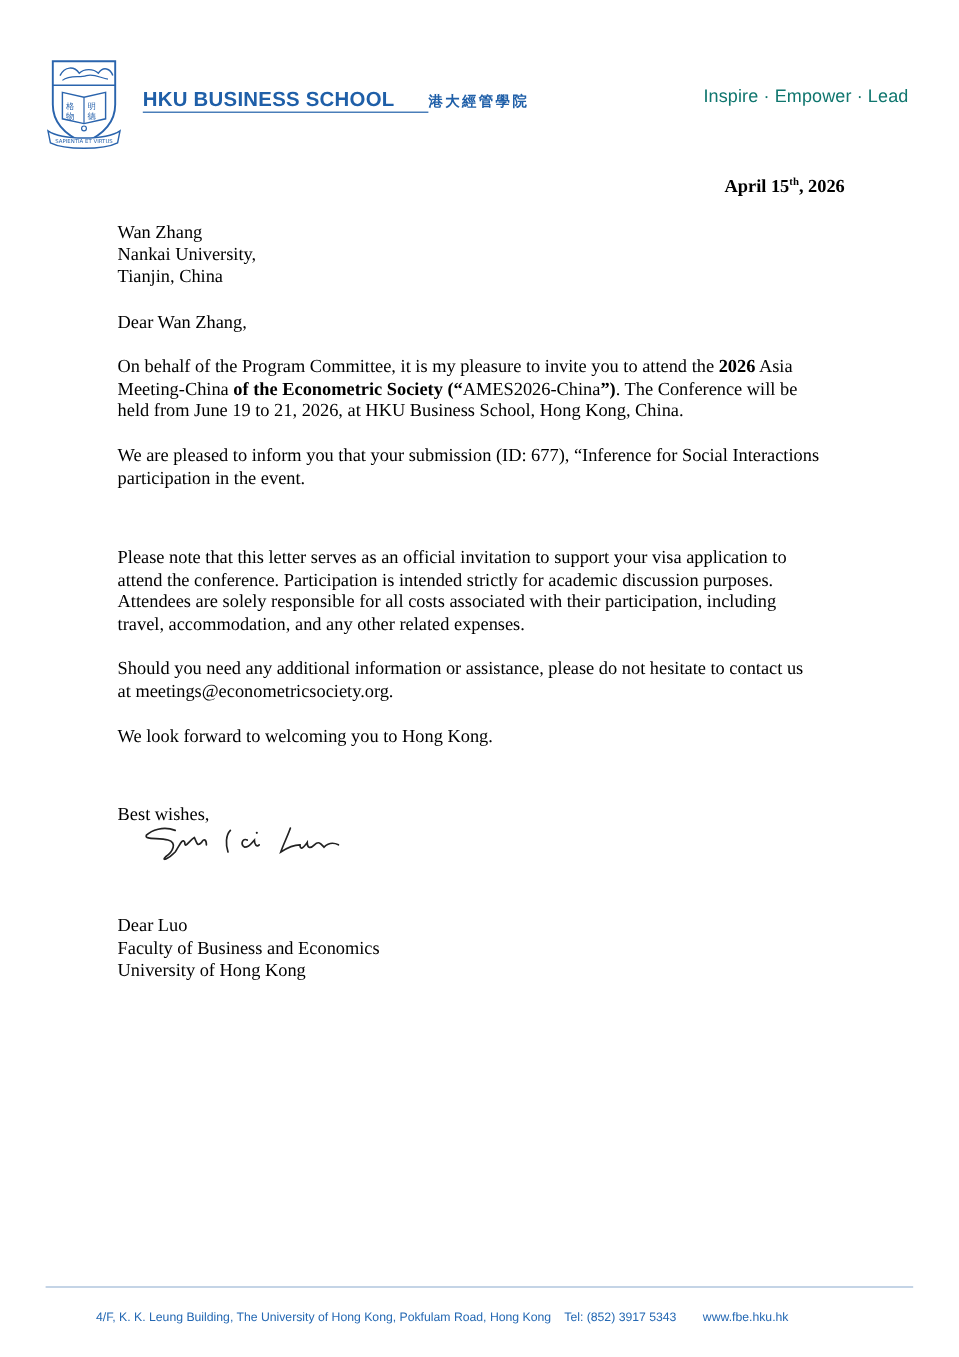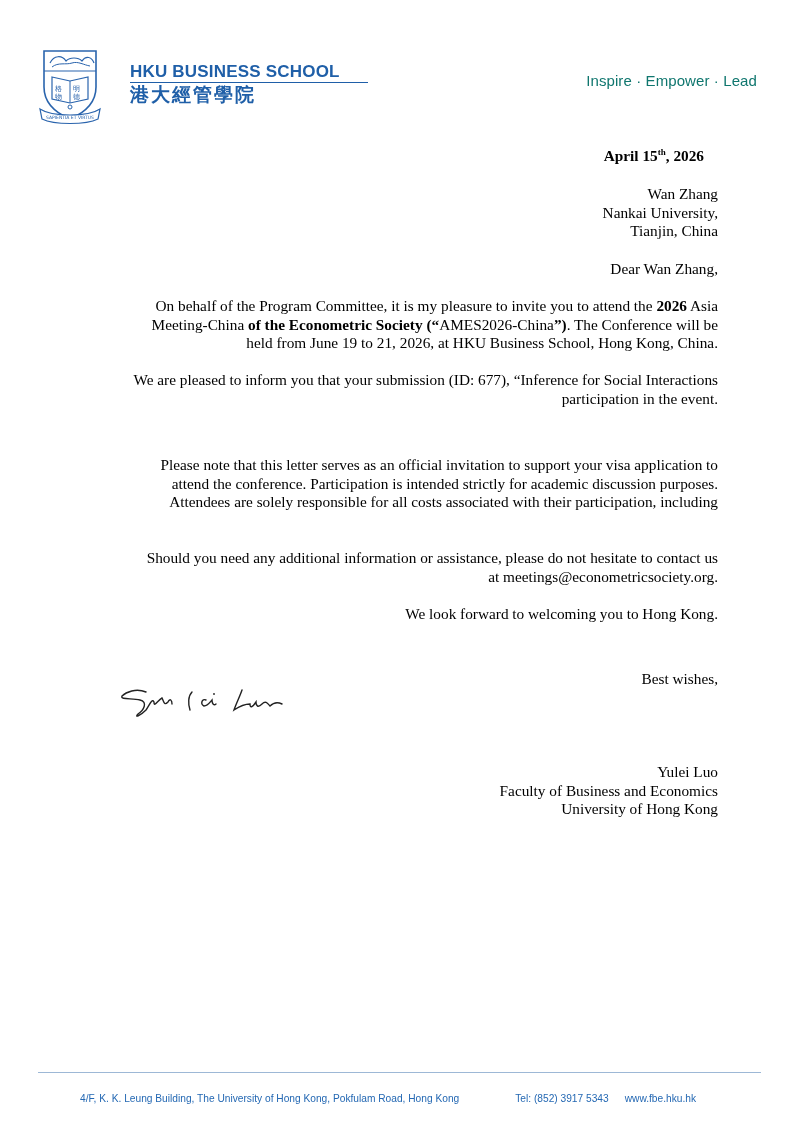--- a/index.html
+++ b/index.html
@@ -20,40 +20,40 @@
       left: 38px;
       top: 47px;
       display: flex;
       align-items: center;
     }
     .crest {
       width: 64px;
       height: 78px;
     }
     .brand {
-      margin-left: 28px;
+      margin-left: 17px;
       margin-top: -6px;
       display: flex;
-      flex-direction: column;
+      flex-direction: row;
     }
     .brand-en {
       font-family: "Liberation Sans", sans-serif;
       font-weight: bold;
       font-size: 17px;
       color: #1f5fa8;
       letter-spacing: 0.2px;
       line-height: 19px;
       border-bottom: 1px solid #1f5fa8;
       padding-bottom: 1px;
       width: 238px;
     }
     .brand-zh {
       font-family: "DejaVu Sans", sans-serif;
       font-weight: bold;
-      font-size: 19px;
+      font-size: 12px;
       color: #1f5fa8;
       letter-spacing: 2px;
       line-height: 20px;
       margin-top: 1px;
     }
     .tagline {
       position: absolute;
       right: 42px;
       top: 72px;
       font-family: "Liberation Sans", sans-serif;
@@ -73,21 +73,20 @@
       font-size: 9px;
       line-height: 0;
       vertical-align: 6px;
     }
     .block {
       position: absolute;
       left: 98px;
       width: 620px;
       font-size: 15.3px;
       line-height: 18.6px;
-      text-align: right;
     }
     .line {
       display: block;
       white-space: nowrap;
     }
     .signature {
       position: absolute;
       left: 118px;
       top: 680px;
       width: 220px;
@@ -103,25 +102,24 @@
     }
     .footer {
       position: absolute;
       left: 80px;
       top: 1093px;
       font-family: "Liberation Sans", sans-serif;
       font-size: 10.2px;
       color: #2468b3;
       white-space: nowrap;
       display: flex;
-      gap: 16px;
     }
     .footer span { display: inline-block; }
-    .footer .tel { margin-left: 40px; }
-    .footer .web { }
+    .footer .tel { margin-left: 11px; }
+    .footer .web { margin-left: 22px; }
     b { font-weight: bold; }
   </style>
 </head>
 <body>
 
 <div class="header-logo">
   <svg class="crest" viewBox="0 0 64 78">
     <path d="M6 4 H58 V40 C58 56 46 66 32 72 C18 66 6 56 6 40 Z" fill="#ffffff" stroke="#2a64ad" stroke-width="1.6"></path>
     <line x1="6" y1="24" x2="58" y2="24" stroke="#2a64ad" stroke-width="1.2"></line>
     <path d="M12 16 C16 8 24 8 28 14 C32 10 40 10 44 14 C48 8 54 10 56 16" fill="none" stroke="#2a64ad" stroke-width="1.2"></path>
@@ -164,20 +162,21 @@
 
 <div class="block" style="top:371px;">
   <span class="line">We are pleased to inform you that your submission (ID: 677), “Inference for Social Interactions</span>
   <span class="line">participation in the event.</span>
 </div>
 
 <div class="block" style="top:456px;">
   <span class="line">Please note that this letter serves as an official invitation to support your visa application to</span>
   <span class="line">attend the conference. Participation is intended strictly for academic discussion purposes.</span>
   <span class="line">Attendees are solely responsible for all costs associated with their participation, including</span>
+  <span class="line">travel, accommodation, and any other related expenses.</span>
 </div>
 
 <div class="block" style="top:549px;">
   <span class="line">Should you need any additional information or assistance, please do not hesitate to contact us</span>
   <span class="line">at meetings@econometricsociety.org.</span>
 </div>
 
 <div class="block" style="top:605px;">
   <span class="line">We look forward to welcoming you to Hong Kong.</span>
 </div>
@@ -188,21 +187,21 @@
 
 <svg class="signature" viewBox="0 0 220 46">
   <path d="M28 12 C18 8 8 12 4 16 C2 20 14 18 22 20 C30 22 26 30 20 34 C16 38 22 36 28 30 C32 24 34 18 36 22 C36 28 40 20 44 18 C46 22 46 26 50 22 C52 18 54 20 54 24" fill="none" stroke="#222" stroke-width="1.4" stroke-linecap="round"></path>
   <path d="M74 12 C70 16 70 24 72 30" fill="none" stroke="#222" stroke-width="1.4" stroke-linecap="round"></path>
   <path d="M88 20 C84 18 82 24 86 26 C90 26 92 22 94 20 C94 24 96 26 98 24" fill="none" stroke="#222" stroke-width="1.4" stroke-linecap="round"></path>
   <circle cx="96" cy="14" r="0.9" fill="#222"></circle>
   <path d="M124 10 C122 16 118 24 116 30 C122 26 128 24 132 24 C132 28 134 28 138 22 C138 26 140 28 144 24 C148 20 150 24 152 26 C156 22 160 22 164 24" fill="none" stroke="#222" stroke-width="1.4" stroke-linecap="round"></path>
 </svg>
 
 <div class="block" style="top:763px;">
-  <span class="line">Yulei Luo</span>
+  <span class="line">Dear Luo</span>
   <span class="line">Faculty of Business and Economics</span>
   <span class="line">University of Hong Kong</span>
 </div>
 
 <div class="footer-rule"></div>
 <div class="footer">
   <span>4/F, K. K. Leung Building, The University of Hong Kong, Pokfulam Road, Hong Kong</span>
   <span class="tel">Tel: (852) 3917 5343</span>
   <span class="web">www.fbe.hku.hk</span>
 </div>

